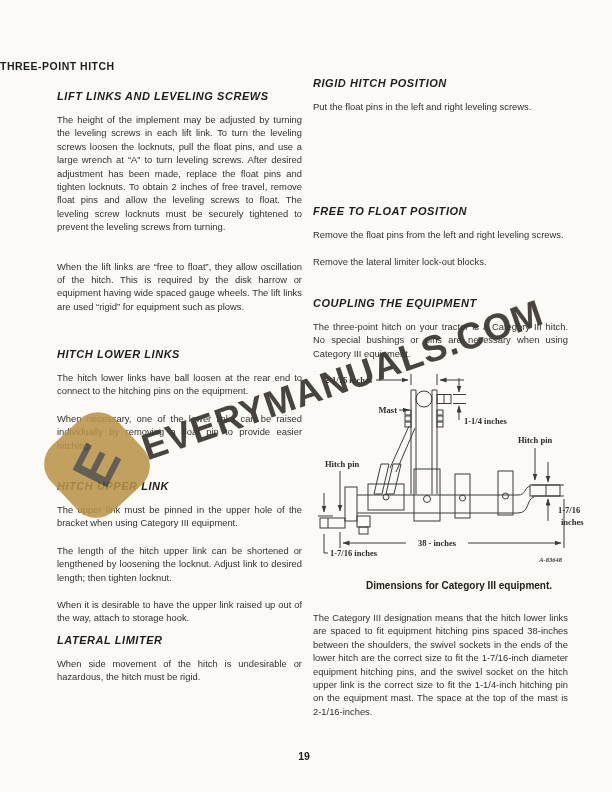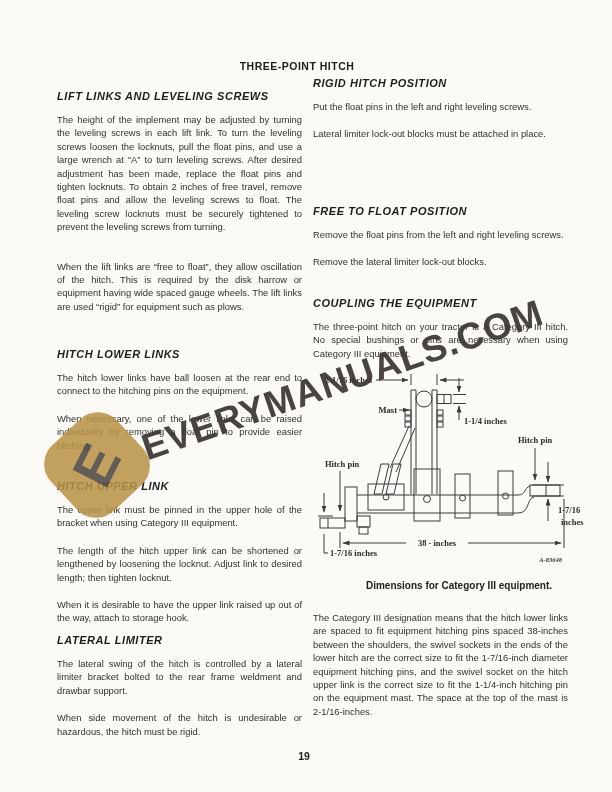--- a/index.html
+++ b/index.html
@@ -6,21 +6,21 @@
   .page{
     position:relative;
     width:612px;height:792px;
     background:#fbfaf7;
     overflow:hidden;
     font-family:"Liberation Sans", sans-serif;
     color:#2e2c2a;
   }
   .page-header{
     position:absolute;left:0;top:60px;width:594px;
-    text-align:center;
+    text-align:left;
     font-size:10.5px;font-weight:700;letter-spacing:.5px;color:#1c1c1c;
   }
   .page-number{
     position:absolute;left:0;top:750px;width:608px;
     text-align:center;font-size:10.5px;font-weight:700;color:#1c1c1c;
   }
   .section{position:absolute;}
   .sec-heading{
     font-size:11px;font-weight:700;letter-spacing:.55px;color:#1e1d1b;
     margin:0 0 11px 0;
@@ -96,28 +96,26 @@
 
   <div class="section col-left" style="top:480px">
     <h2 class="sec-heading">HITCH UPPER LINK</h2>
     <p class="body">The upper link must be pinned in the upper hole of the bracket when using Category III equipment.</p>
     <p class="body">The length of the hitch upper link can be shortened or lengthened by loosening the locknut. Adjust link to desired length; then tighten locknut.</p>
     <p class="body">When it is desirable to have the upper link raised up out of the way, attach to storage hook.</p>
   </div>
 
   <div class="section col-left" style="top:634px">
     <h2 class="sec-heading">LATERAL LIMITER</h2>
-    <p class="body">The lateral swing of the hitch is controlled by a lateral limiter bracket bolted to the rear frame weldment and drawbar support.</p>
     <p class="body">When side movement of the hitch is undesirable or hazardous, the hitch must be rigid.</p>
   </div>
 
   <div class="section col-right" style="top:77px">
     <h2 class="sec-heading">RIGID HITCH POSITION</h2>
     <p class="body">Put the float pins in the left and right leveling screws.</p>
-    <p class="body">Lateral limiter lock-out blocks must be attached in place.</p>
   </div>
 
   <div class="section col-right" style="top:205px">
     <h2 class="sec-heading">FREE TO FLOAT POSITION</h2>
     <p class="body">Remove the float pins from the left and right leveling screws.</p>
     <p class="body">Remove the lateral limiter lock-out blocks.</p>
   </div>
 
   <div class="section col-right" style="top:297px">
     <h2 class="sec-heading">COUPLING THE EQUIPMENT</h2>

